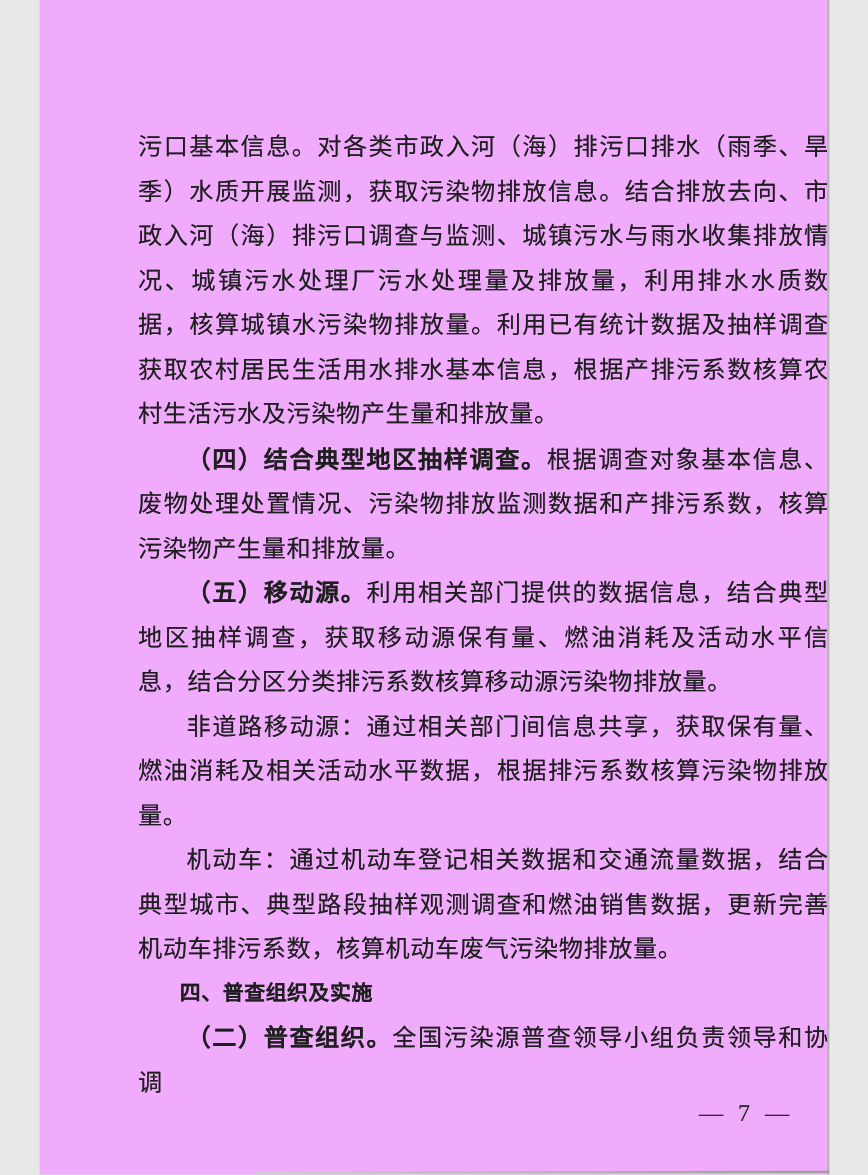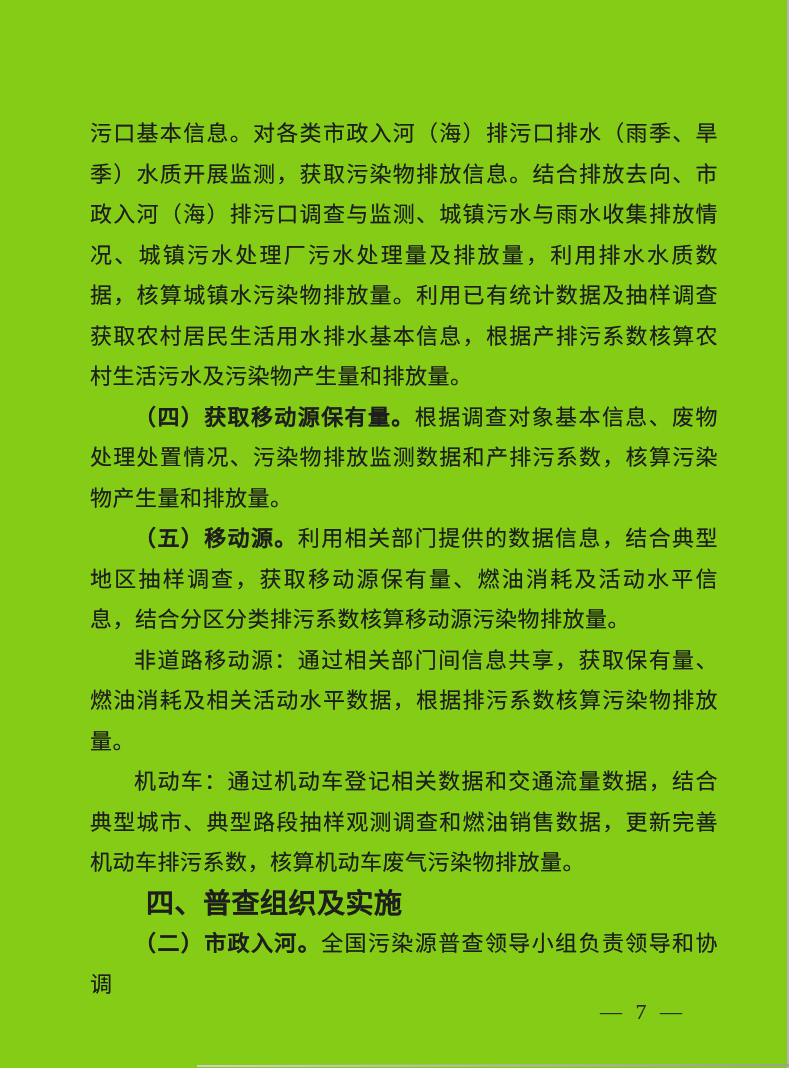--- a/index.html
+++ b/index.html
@@ -2,24 +2,24 @@
 <html lang="zh-CN"><head>
 <meta charset="utf-8">
 <style>
   html, body {
     margin: 0;
     padding: 0;
     background: #e8e8e8;
   }
   .page {
     position: relative;
-    width: 789px;
+    width: 718px;
     height: 1068px;
     margin: 0 auto;
-    background: #84cc16;
+    background: #f0abfc;
     overflow: hidden;
     font-family: "Liberation Serif", serif;
     color: #1e1e1e;
   }
   .content {
     position: absolute;
     left: 90px;
     top: 114px;
     width: 628px;
     font-size: 22px;
@@ -38,21 +38,21 @@
     text-indent: 0;
   }
   .lead {
     font-weight: 700;
     font-family: "Liberation Sans", sans-serif;
   }
   .section-heading {
     margin: 0;
     padding: 0;
     text-indent: 2em;
-    font-size: 28px;
+    font-size: 19px;
     line-height: 40.5px;
     font-weight: 700;
     font-family: Liberation Serif, serif;
     text-shadow: 0 0 0.5px rgba(20,20,20,0.6);
   }
   .page-number {
     position: absolute;
     top: 999px;
     left: 600px;
     font-size: 22px;
@@ -82,32 +82,32 @@
 </style>
 </head>
 <body>
 
 <div class="page">
 
   <main class="content">
 
     <p class="para continuation"><span class="lead"></span><span>污口基本信息。对各类市政入河（海）排污口排水（雨季、旱季）水质开展监测，获取污染物排放信息。结合排放去向、市政入河（海）排污口调查与监测、城镇污水与雨水收集排放情况、城镇污水处理厂污水处理量及排放量，利用排水水质数据，核算城镇水污染物排放量。利用已有统计数据及抽样调查获取农村居民生活用水排水基本信息，根据产排污系数核算农村生活污水及污染物产生量和排放量。</span></p>
 
-    <p class="para"><span class="lead">（四）获取移动源保有量。</span><span>根据调查对象基本信息、废物处理处置情况、污染物排放监测数据和产排污系数，核算污染物产生量和排放量。</span></p>
+    <p class="para"><span class="lead">（四）结合典型地区抽样调查。</span><span>根据调查对象基本信息、废物处理处置情况、污染物排放监测数据和产排污系数，核算污染物产生量和排放量。</span></p>
 
     <p class="para"><span class="lead">（五）移动源。</span><span>利用相关部门提供的数据信息，结合典型地区抽样调查，获取移动源保有量、燃油消耗及活动水平信息，结合分区分类排污系数核算移动源污染物排放量。</span></p>
 
     <p class="para"><span class="lead"></span><span>非道路移动源：通过相关部门间信息共享，获取保有量、燃油消耗及相关活动水平数据，根据排污系数核算污染物排放量。</span></p>
 
     <p class="para"><span class="lead"></span><span>机动车：通过机动车登记相关数据和交通流量数据，结合典型城市、典型路段抽样观测调查和燃油销售数据，更新完善机动车排污系数，核算机动车废气污染物排放量。</span></p>
 
     <h2 class="section-heading">四、普查组织及实施</h2>
 
 
-    <p class="para"><span class="lead">（二）市政入河。</span><span>全国污染源普查领导小组负责领导和协调</span></p>
+    <p class="para"><span class="lead">（二）普查组织。</span><span>全国污染源普查领导小组负责领导和协调</span></p>
 
   </main>
 
   <div class="page-number">— 7 —</div>
 
   <div class="scan-edge-right"></div>
   <div class="scan-edge-bottom"></div>
 
 </div>
 

